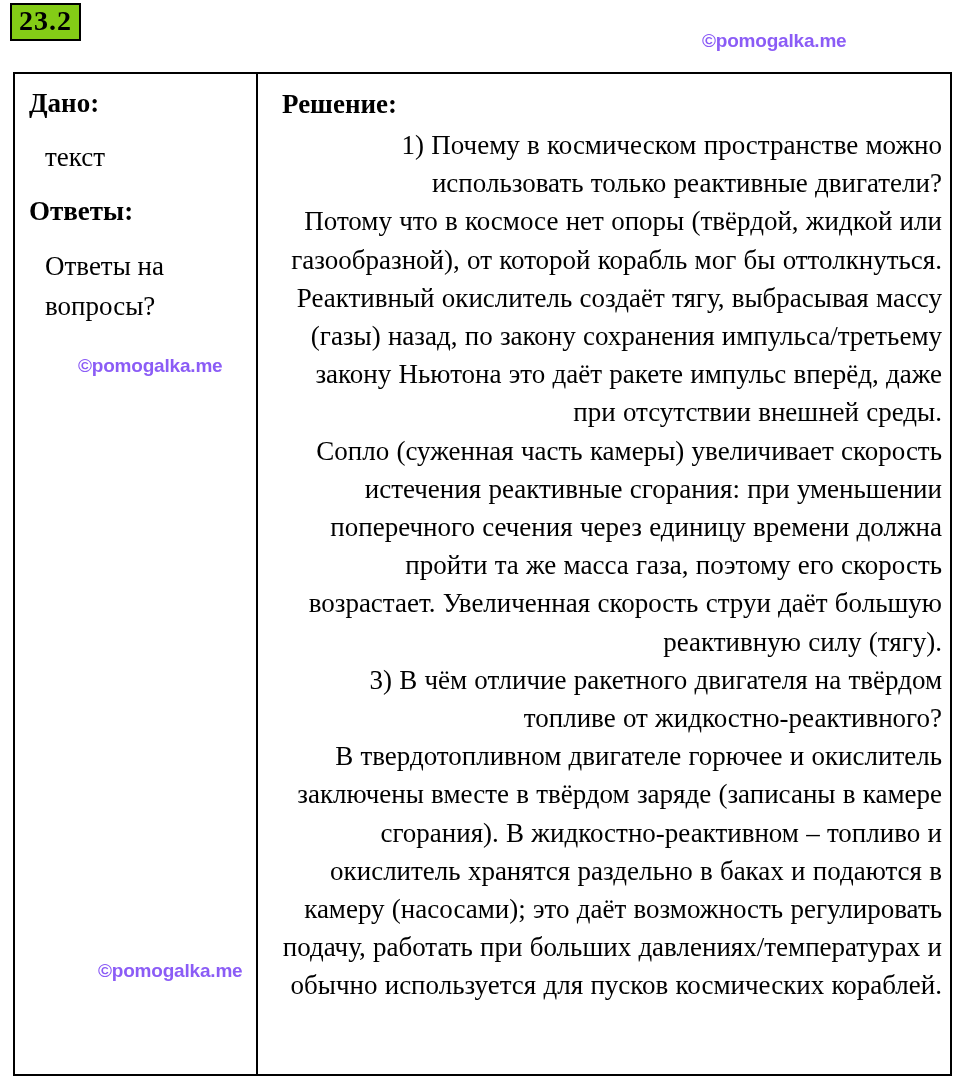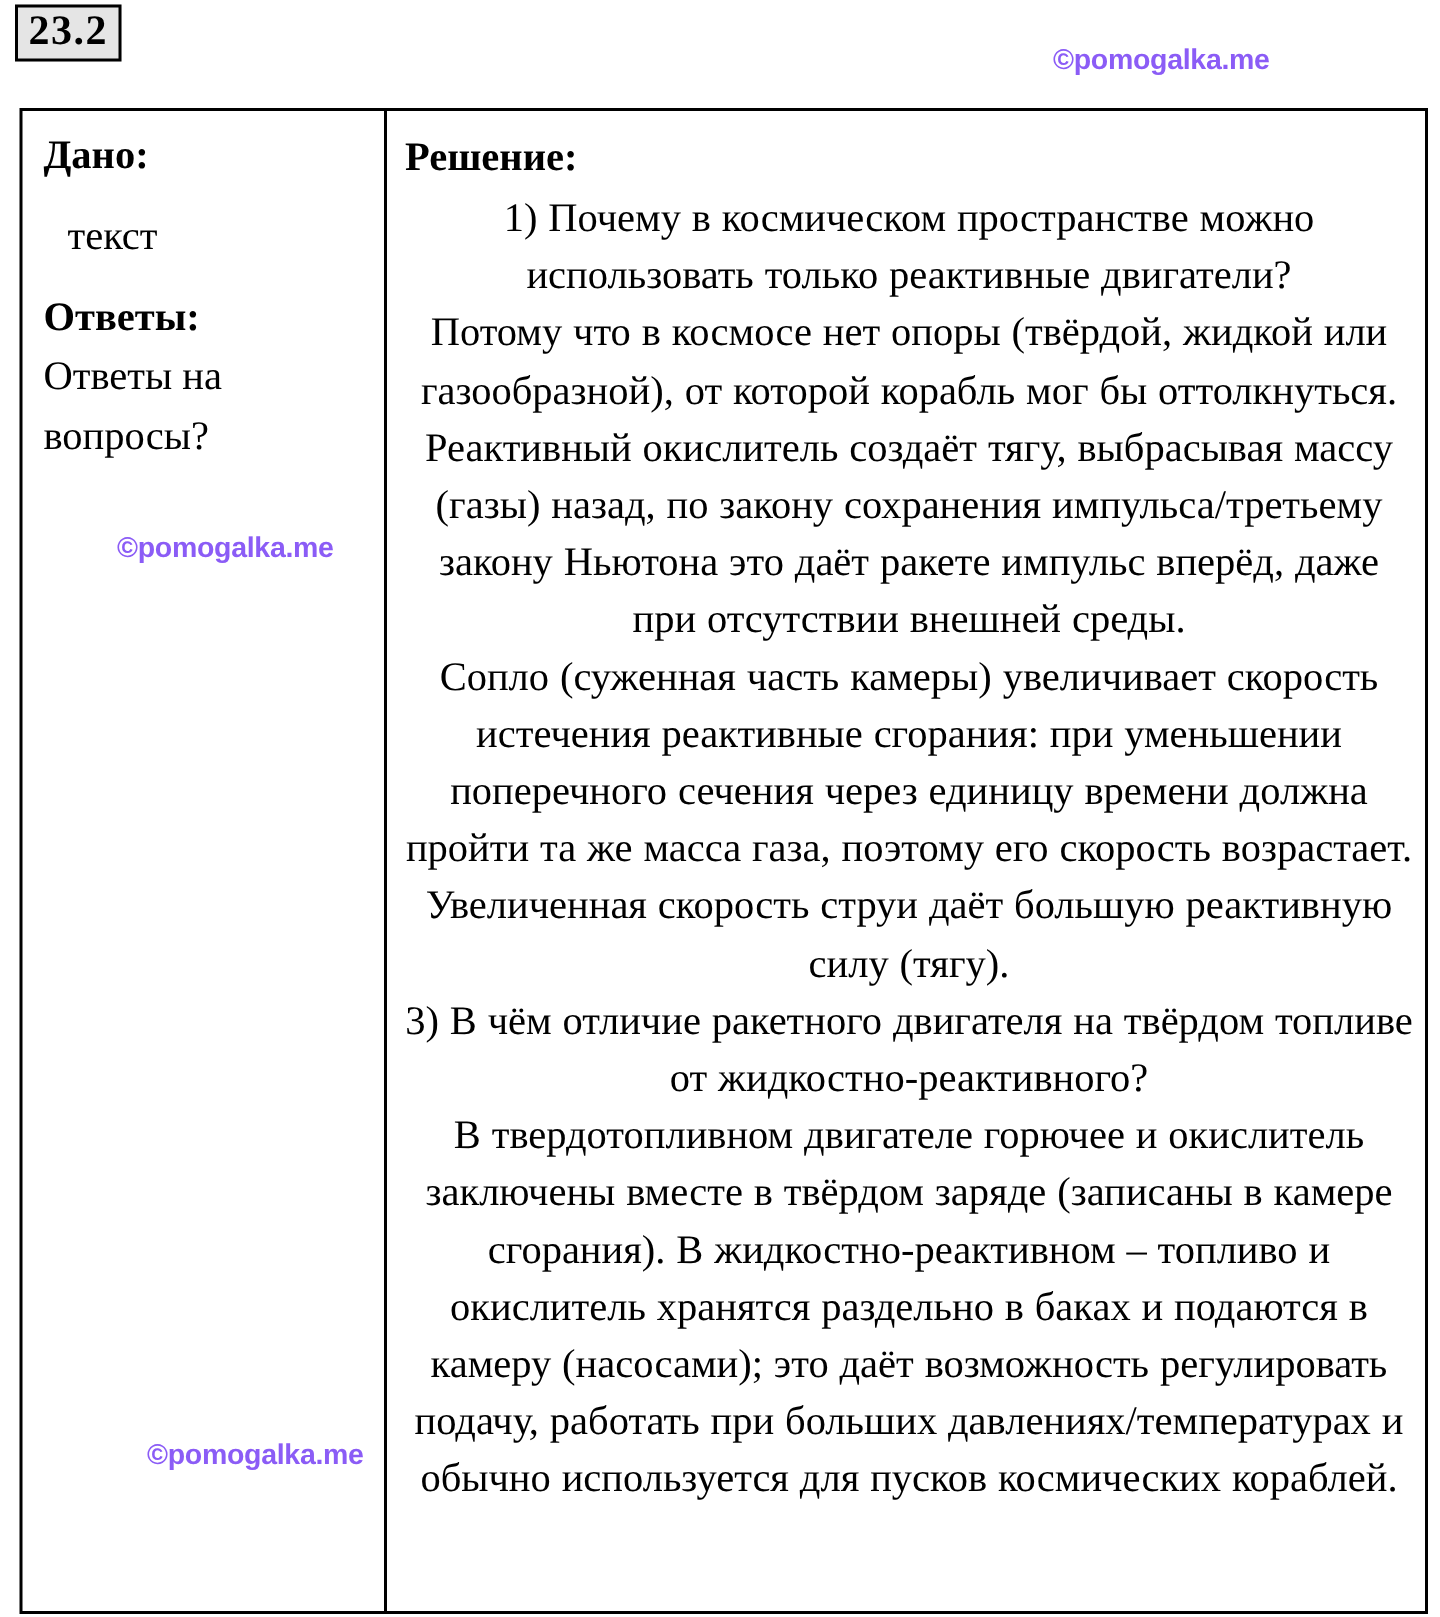--- a/index.html
+++ b/index.html
@@ -32,21 +32,21 @@
     left: 10px;
     top: 3px;
     border: 2px solid #000000;
     padding: 1px 7px 3px 7px;
     font-family: "Liberation Serif", "DejaVu Serif", serif;
     font-weight: bold;
     font-size: 28px;
     line-height: 30px;
     letter-spacing: 1px;
     color: #000000;
-    background: #e5e5e5;
+    background: #84cc16;
   }
 
   .watermark {
     font-family: "Liberation Sans", "DejaVu Sans", sans-serif;
     font-weight: bold;
     font-size: 19px;
     color: #8b5cf6;
     white-space: nowrap;
     letter-spacing: -0.2px;
   }
@@ -76,57 +76,57 @@
     width: 243px;
     box-sizing: border-box;
     border-right: 2px solid #000000;
     padding: 10px 28px 0 14px;
   }
 
   .col-solution {
     position: relative;
     flex: 1;
     box-sizing: border-box;
-    padding: 10px 8px 0 12px;
+    padding: 10px 8px 0 24px;
     overflow: hidden;
   }
 
   .cell-heading {
     font-weight: bold;
     font-size: 27px;
     line-height: 38px;
     margin: 0;
     white-space: nowrap;
   }
 
   .cell-line {
     font-size: 27px;
     line-height: 38px;
     margin: 16px;
   }
 
   .given-answer {
     font-size: 27px;
     line-height: 40px;
-    margin: 0;
+    margin: 16px;
     max-width: 170px;
   }
 
   .solution-heading {
     font-weight: bold;
     font-size: 27px;
     line-height: 40px;
     margin: 0 0 2px 0;
   }
 
   .solution-block {
     font-size: 27px;
     line-height: 38.2px;
     margin: 0;
-    text-align: center;
+    text-align: right;
     word-spacing: 0.5px;
   }
 
   .watermark-given-1 {
     position: absolute;
     left: 63px;
     top: 281px;
   }
 
   .watermark-given-2 {

